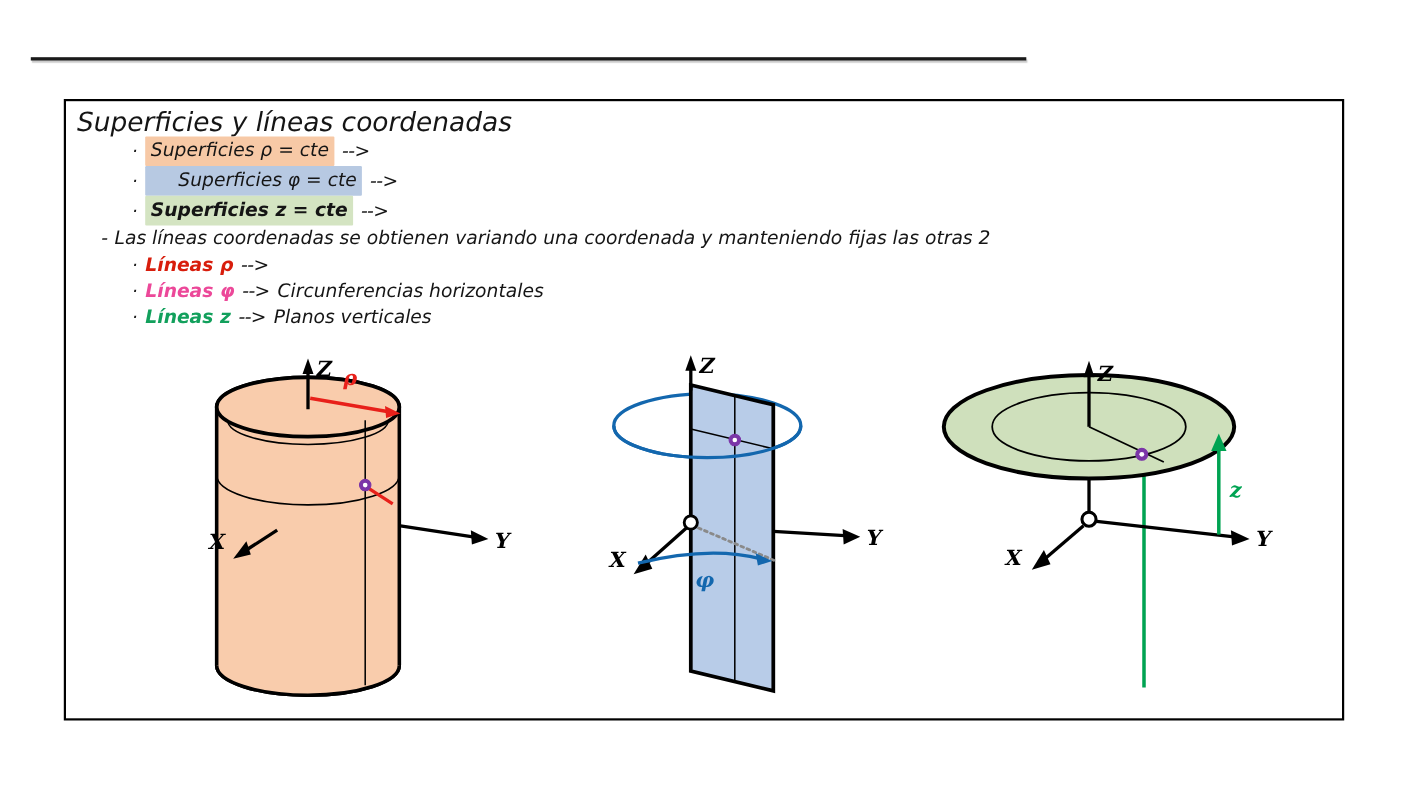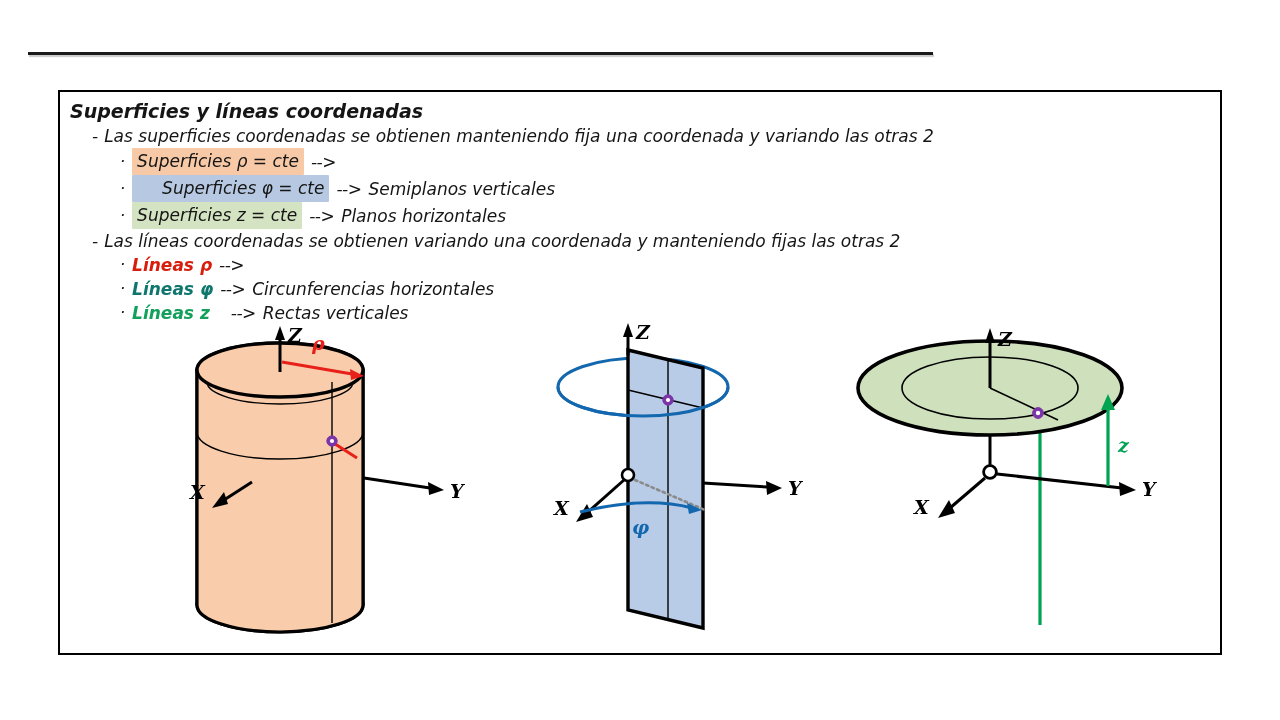--- a/index.html
+++ b/index.html
@@ -62,22 +62,22 @@
     left: 10px;
     top: 6px;
     width: 1140px;
   }
   .hand {
     font-family: "DejaVu Sans", sans-serif;
     font-style: italic;
     color: #151515;
   }
   #heading-line {
-    font-size: 19px;
-    font-weight: bold;
+    font-size: 24px;
+    font-weight: normal;
     line-height: 26px;
     padding-left: 0px;
   }
   .main-line {
     font-size: 17px;
     line-height: 24px;
     padding-left: 22px;
     white-space: nowrap;
   }
   .sub-line {
@@ -92,24 +92,24 @@
   .dot  { display: inline-block; margin-right: 7px; font-size: 16px; }
   .hl {
     display: inline-block;
     padding: 1px 5px 2px 5px;
     border-radius: 1px;
     margin-right: 7px;
     text-align: right;
   }
   .hl-rho { background: #f7c9a6; }
   .hl-phi { background: #b7c9e2; padding-left: 30px; }
-  .hl-z   { background: #d4e4c2; }
+  .hl-z   { background: #d4e4c2; font-weight: bold; }
   .lbl-rho { color: #d81d0c; font-weight: bold; margin-right: 7px; }
-  .lbl-phi { color: #0f766e; font-weight: bold; margin-right: 7px; }
-  .lbl-z   { color: #12a05c; font-weight: bold; margin-right: 21px; }
+  .lbl-phi { color: #ec4899; font-weight: bold; margin-right: 7px; }
+  .lbl-z   { color: #12a05c; font-weight: bold; margin-right: 7px; }
   .arrow-txt { margin-right: 7px; letter-spacing: -0.5px; }
   .tail { }
 
   
   #figures {
     position: absolute;
     left: 0px;
     top: 218px;
     width: 1160px;
     height: 340px;
@@ -139,42 +139,37 @@
 <div id="title-bar">
   <div id="title-underline"></div>
 </div>
 
 <div id="content-panel">
 
   <div id="text-block">
 
     <div id="heading-line" class="hand">Superficies y líneas coordenadas</div>
 
-    <div class="main-line hand">
-      <span class="dash">-</span><span>Las superficies coordenadas se obtienen manteniendo fija una coordenada y variando las otras 2</span>
-    </div>
 
     <div class="sub-line hand">
       <span class="dot">·</span>
       <span class="hl hl-rho">Superficies ρ = cte</span>
       <span class="arrow-txt">--&gt;</span>
     </div>
 
     <div class="sub-line hand">
       <span class="dot">·</span>
       <span class="hl hl-phi">Superficies φ = cte</span>
       <span class="arrow-txt">--&gt;</span>
-      <span class="tail">Semiplanos verticales</span>
     </div>
 
     <div class="sub-line hand">
       <span class="dot">·</span>
       <span class="hl hl-z">Superficies z = cte</span>
       <span class="arrow-txt">--&gt;</span>
-      <span class="tail">Planos horizontales</span>
     </div>
 
     <div class="main-line hand">
       <span class="dash">-</span><span>Las líneas coordenadas se obtienen variando una coordenada y manteniendo fijas las otras 2</span>
     </div>
 
     <div class="sub-line hand">
       <span class="dot">·</span>
       <span class="lbl-rho">Líneas ρ</span>
       <span class="arrow-txt">--&gt;</span>
@@ -184,21 +179,21 @@
       <span class="dot">·</span>
       <span class="lbl-phi">Líneas φ</span>
       <span class="arrow-txt">--&gt;</span>
       <span class="tail">Circunferencias horizontales</span>
     </div>
 
     <div class="sub-line hand">
       <span class="dot">·</span>
       <span class="lbl-z">Líneas z</span>
       <span class="arrow-txt">--&gt;</span>
-      <span class="tail">Rectas verticales</span>
+      <span class="tail">Planos verticales</span>
     </div>
 
   </div>
 
   <div id="figures">
 
     <svg id="fig-rho" class="figure-svg" width="350" height="340" viewBox="0 0 350 340">
 
       <path d="M 45,60 L 45,295 A 83,27 0 0 0 211,295 L 211,60 Z" fill="#f9ccac" stroke="#000000" stroke-width="3.2"></path>
 

